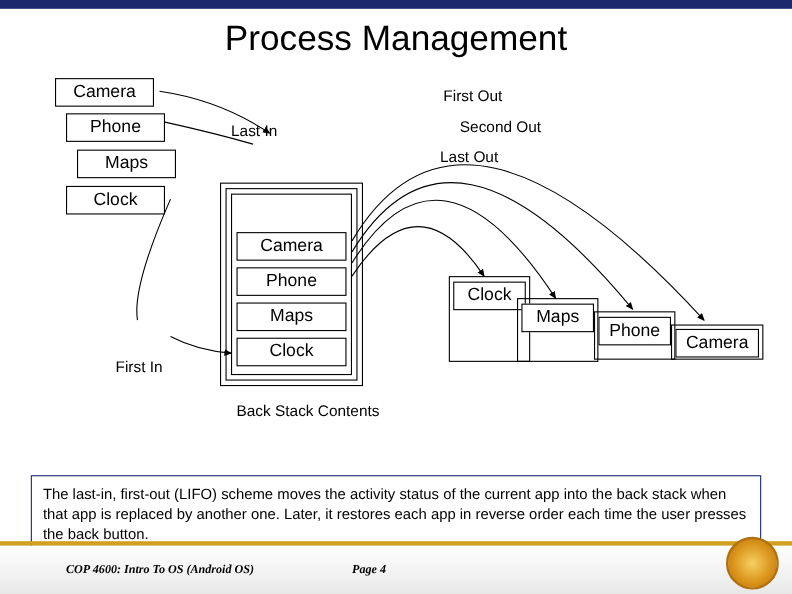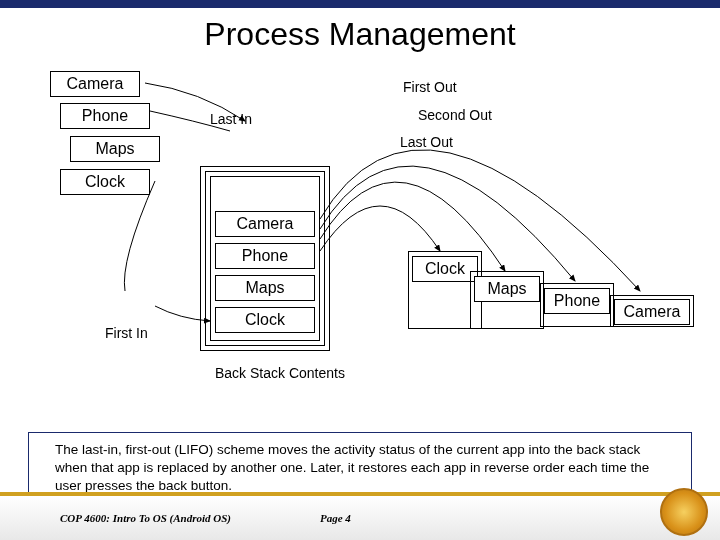--- a/index.html
+++ b/index.html
@@ -7,21 +7,21 @@
   .slide { width: 100%; height: 100%; position: relative; }
   .topbar { height: 8px; background: #1a2a6c; }
   .title { text-align: center; font-size: 32px; font-weight: normal; color: #000; margin-top: 8px; font-family: Arial, sans-serif; }
   .diagram { position: relative; width: 100%; height: 370px; margin-top: 8px; text-decoration: underline; }
   .app-box { position: absolute; border: 1px solid #000; font-family: 'Trebuchet MS', sans-serif; font-size: 16px; text-align: center; padding: 3px 0; background: #fff; }
   .small-app { width: 90px; }
   .stack-box { position: absolute; border: 1px solid #000; font-family: 'Trebuchet MS', sans-serif; font-size: 16px; text-align: center; padding: 3px 0; background: #fff; width: 100px; }
   .flow-label { position: absolute; font-family: 'Trebuchet MS', sans-serif; font-size: 14px; }
   .stack-frame { position: absolute; border: 1px solid #000; }
   .stack-caption { position: absolute; font-family: 'Trebuchet MS', sans-serif; font-size: 14px; }
-  .caption-box { position: absolute; left: 28px; right: 28px; border: 1px solid #1a2a6c; padding: 8px 26px; font-size: 13.5px; line-height: 1.35; font-family: Arial, sans-serif; background: #fff; }
+  .caption-box { position: absolute; left: 28px; right: 28px; border: 1px solid #1a2a6c; padding: 8px 10px; font-size: 13.5px; line-height: 1.35; font-family: Arial, sans-serif; background: #fff; }
   .footer { position: absolute; bottom: 0; left: 0; right: 0; height: 48px; border-top: 4px solid #d0a020; background: linear-gradient(#ffffff, #e8e8e8); display: flex; align-items: center; font-size: 11px; font-family: Liberation Serif, serif; font-style: italic; font-weight: bold; }
   .footer .fleft { position: absolute; left: 60px; }
   .footer .fcenter { position: absolute; left: 320px; }
   .footer .fright { position: absolute; left: 460px; }
   .logo { position: absolute; right: 12px; bottom: 4px; width: 48px; height: 48px; border-radius: 50%; background: radial-gradient(circle at 50% 50%, #f6d060 0%, #d89018 60%, #b07010 100%); border: 2px solid #b07010; }
   svg.arcs { position: absolute; top: 0; left: 0; width: 720px; height: 370px; pointer-events: none; }
 </style>
 </head>
 <body>
 

